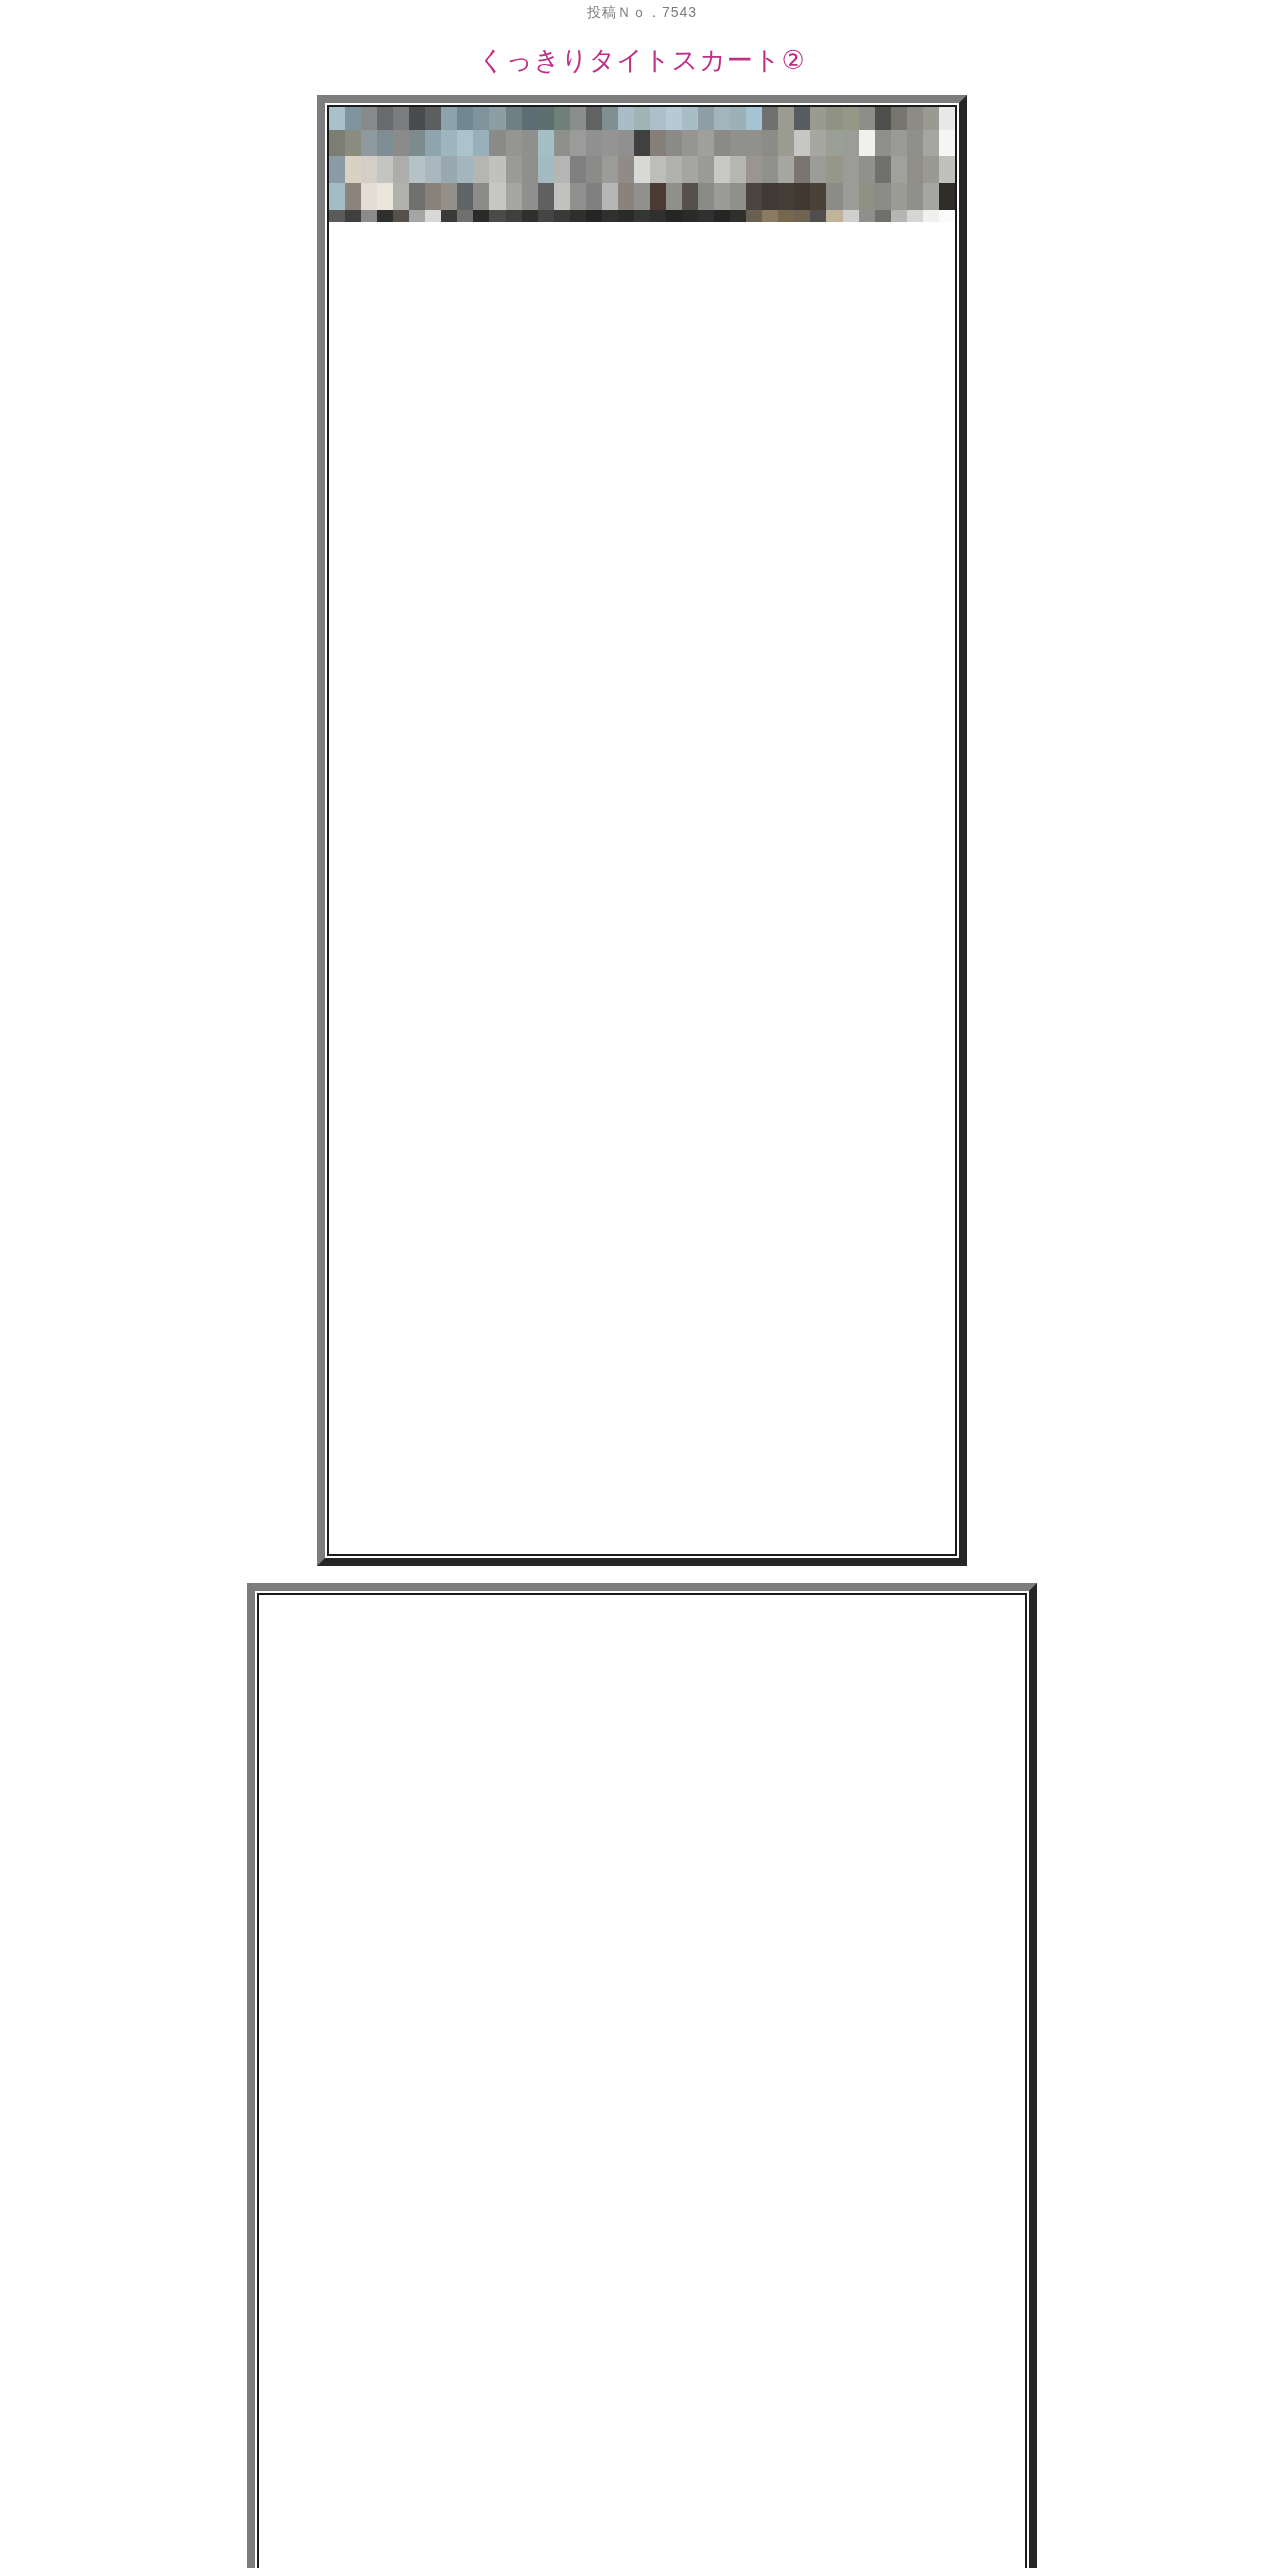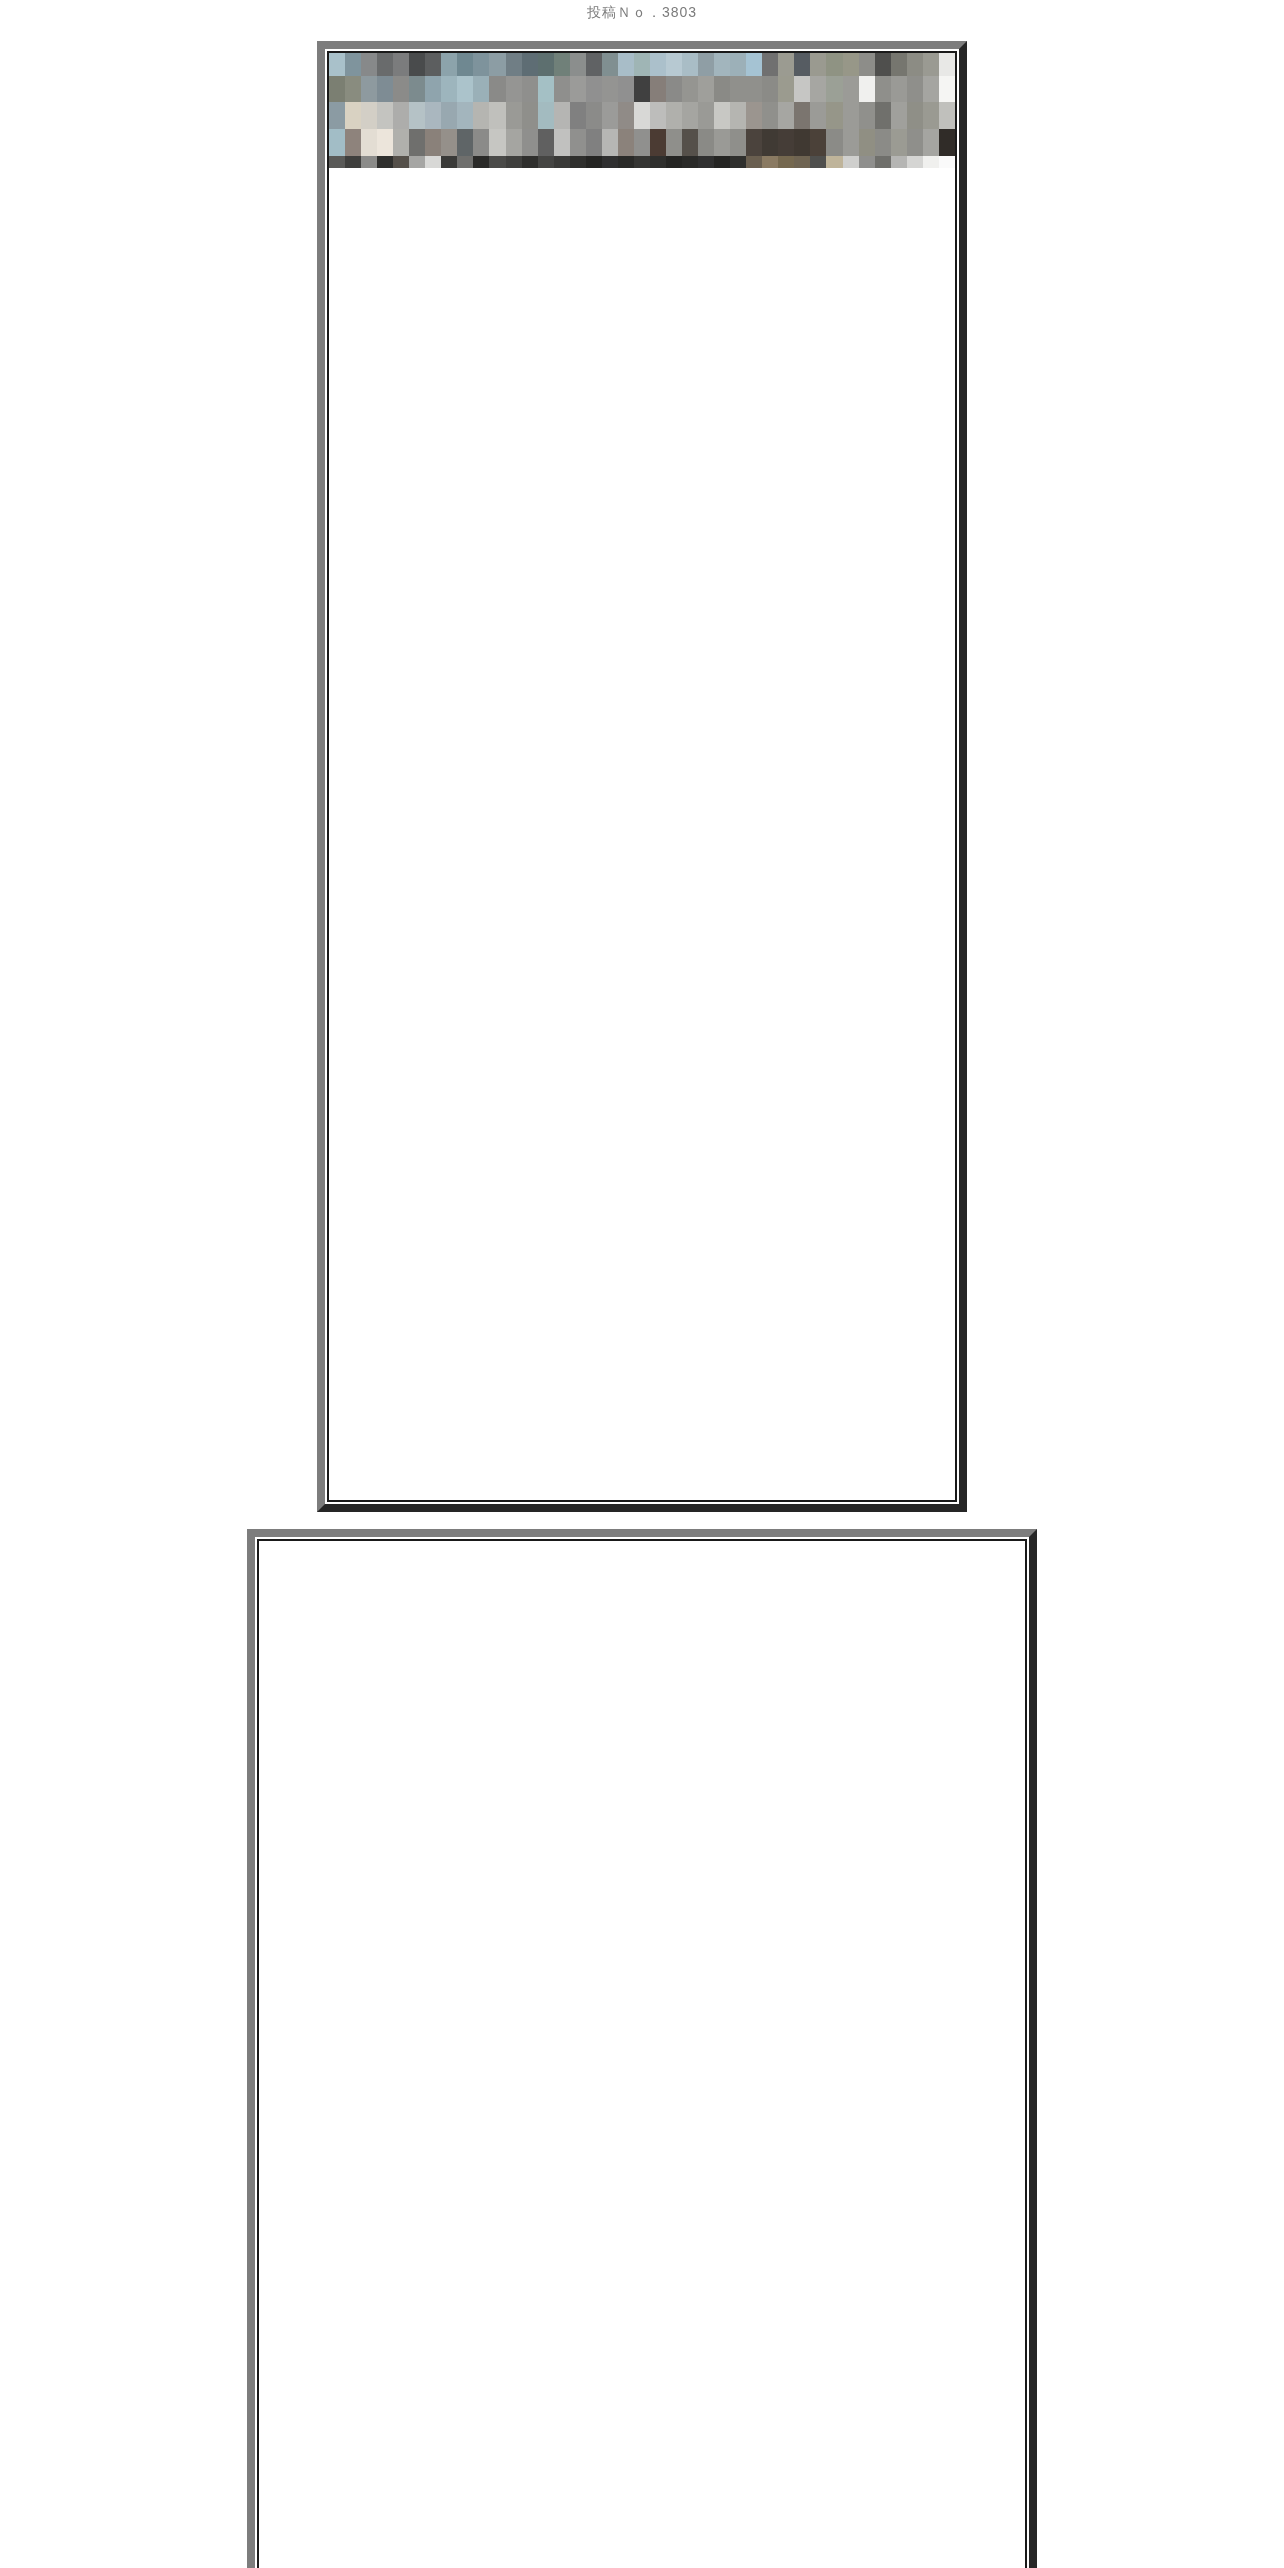--- a/index.html
+++ b/index.html
@@ -73,22 +73,23 @@
   }
   .mosaic-cell {
     flex: 1 1 0;
   }
 </style>
 </head>
 <body>
 
 <div class="page">
 
-  <div class="post-number" style="color: rgb(123, 123, 123);">投稿Ｎｏ．3803</div>
-
+  <div class="post-number" style="color: rgb(123, 123, 123);">投稿Ｎｏ．7543</div>
+
+  <h1 class="title" style="color: rgb(192, 46, 134);">くっきりタイトスカート②</h1>
 
   <div class="frame frame1">
     <div class="frame-inner">
       <div class="mosaic">
           <div class="mosaic-row" style="height: 23px;">
             <div class="mosaic-cell" style="background: rgb(169, 193, 202);"></div>
             <div class="mosaic-cell" style="background: rgb(127, 148, 157);"></div>
             <div class="mosaic-cell" style="background: rgb(135, 137, 138);"></div>
             <div class="mosaic-cell" style="background: rgb(105, 107, 108);"></div>
             <div class="mosaic-cell" style="background: rgb(123, 124, 125);"></div>

